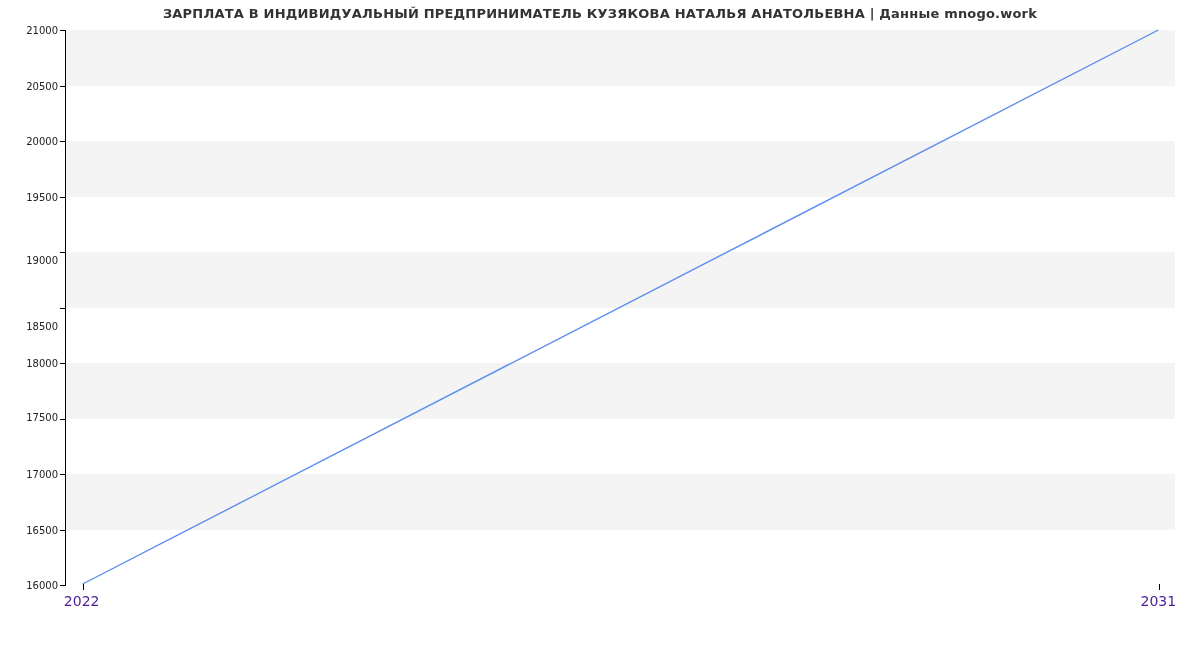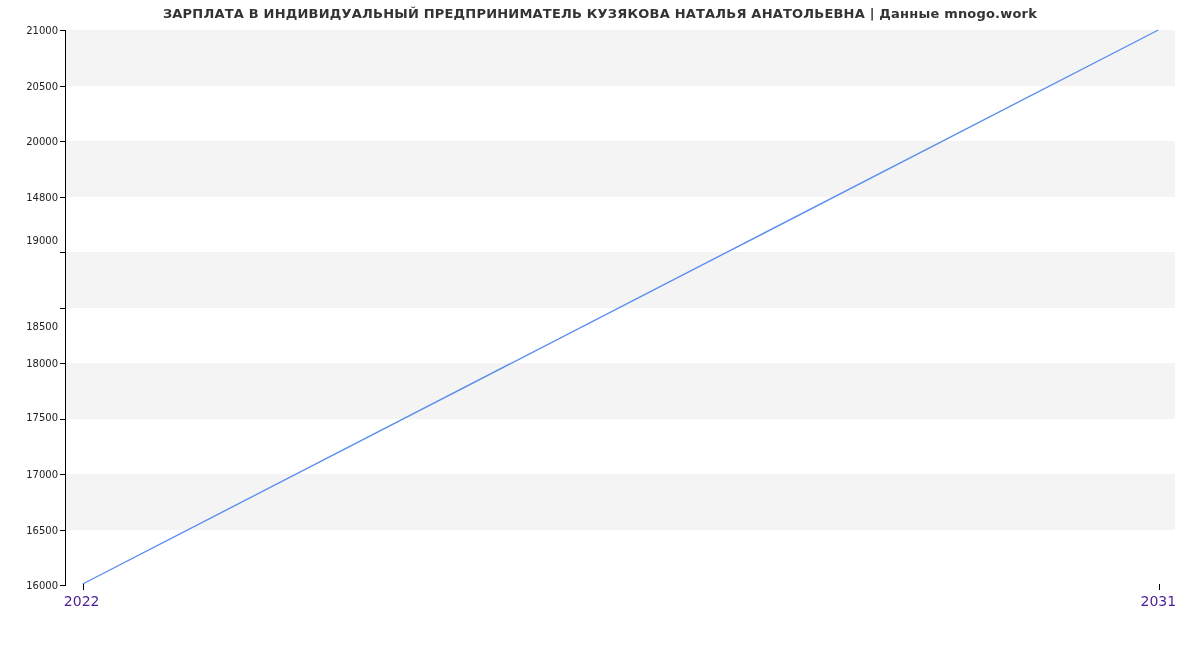--- a/index.html
+++ b/index.html
@@ -119,20 +119,20 @@
       <div class="xtick-line" style="left: 16.65px;"></div>
       <div class="xtick-line" style="left: 1093.35px;"></div>
     </div>
 
 <div class="ytick-label" style="top: 585px;">16000</div>
     <div class="ytick-label" style="top: 529.5px;">16500</div>
     <div class="ytick-label" style="top: 474px;">17000</div>
     <div class="ytick-label" style="top: 417px; margin-left: 12px;">17500</div>
     <div class="ytick-label" style="top: 363px;">18000</div>
     <div class="ytick-label" style="top: 326px;">18500</div>
-    <div class="ytick-label" style="top: 240px;">19000</div>
-    <div class="ytick-label" style="top: 196.5px;">14800</div>
+    <div class="ytick-label" style="top: 260px;">19000</div>
+    <div class="ytick-label" style="top: 196.5px;">19500</div>
     <div class="ytick-label" style="top: 141px;">20000</div>
     <div class="ytick-label" style="top: 85.5px;">20500</div>
     <div class="ytick-label" style="top: 30px;">21000</div>
     <div class="xtick-label" style="left: 81.65px;">2022</div>
     <div class="xtick-label" style="left: 1158.35px;">2031</div>
   </div>
 
 </body></html>

